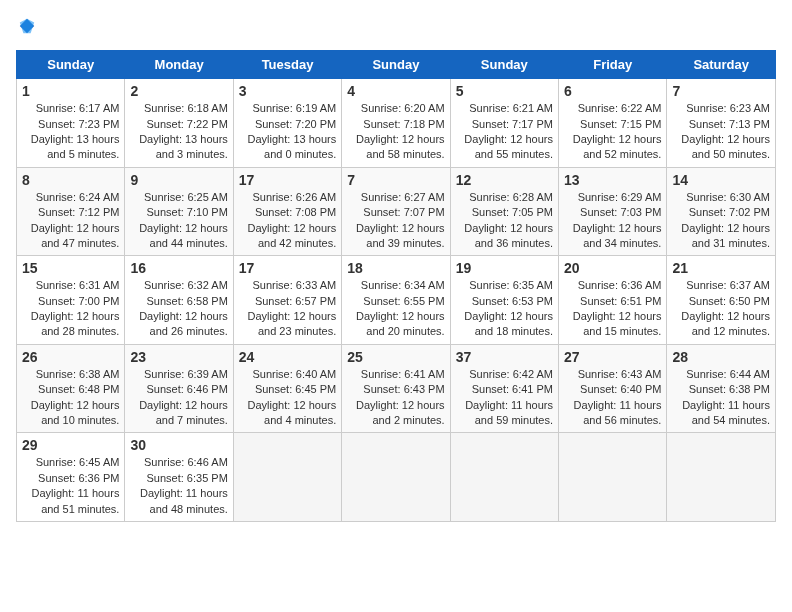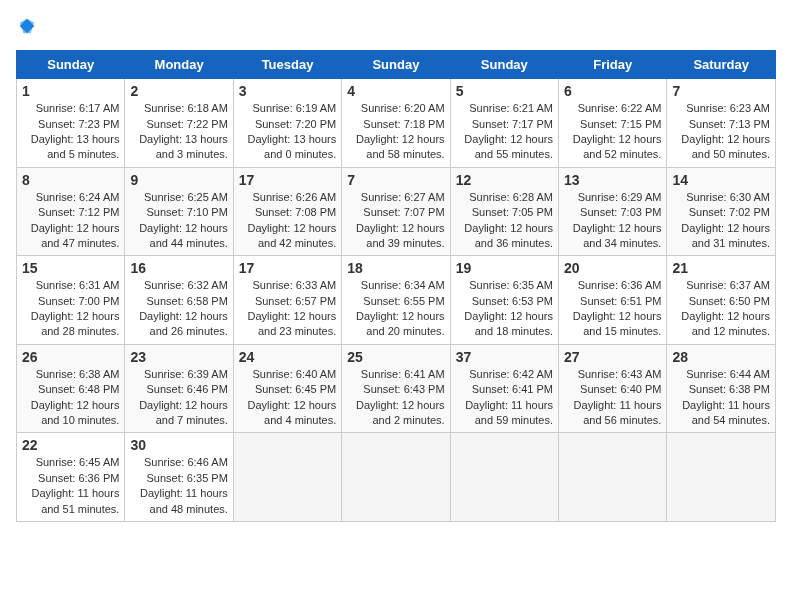--- a/index.html
+++ b/index.html
@@ -294,21 +294,21 @@
         </td>
         <td>
         <span class="day-num">28</span>
         <div class="day-detail">
           Sunrise: 6:44 AM<br>Sunset: 6:38 PM<br>Daylight: 11 hours and 54 minutes.
         </div>
         </td>
       </tr>
       <tr>
         <td>
-        <span class="day-num">22</span>
+        <span class="day-num">29</span>
         <div class="day-detail">
           Sunrise: 6:45 AM<br>Sunset: 6:36 PM<br>Daylight: 11 hours and 51 minutes.
         </div>
         </td>
         <td>
         <span class="day-num">30</span>
         <div class="day-detail">
           Sunrise: 6:46 AM<br>Sunset: 6:35 PM<br>Daylight: 11 hours and 48 minutes.
         </div>
         </td>

